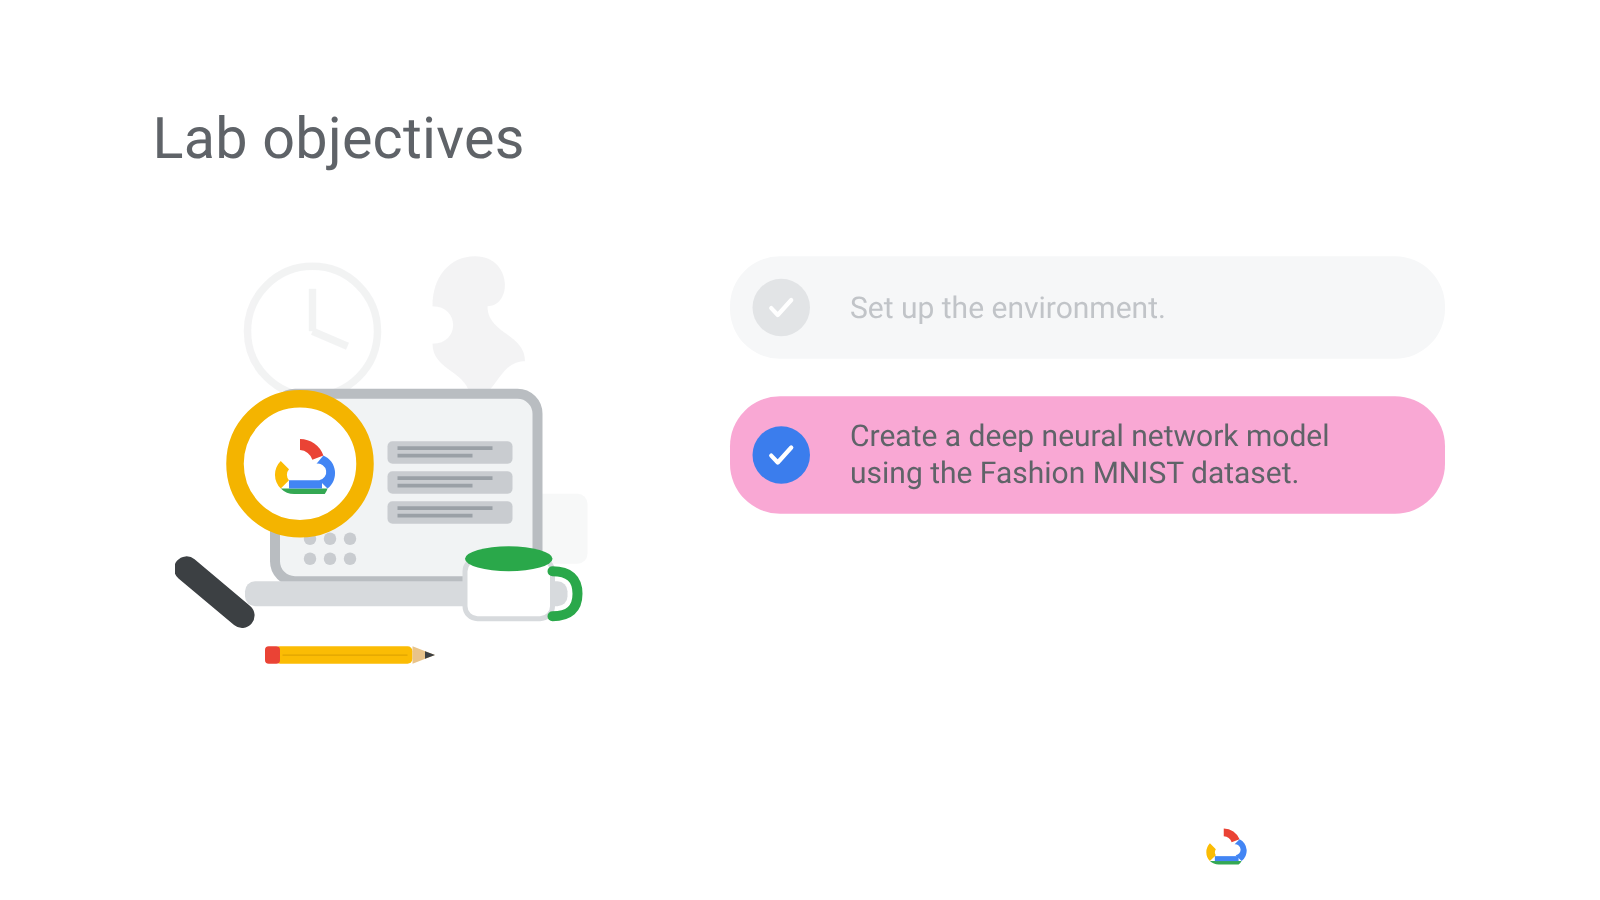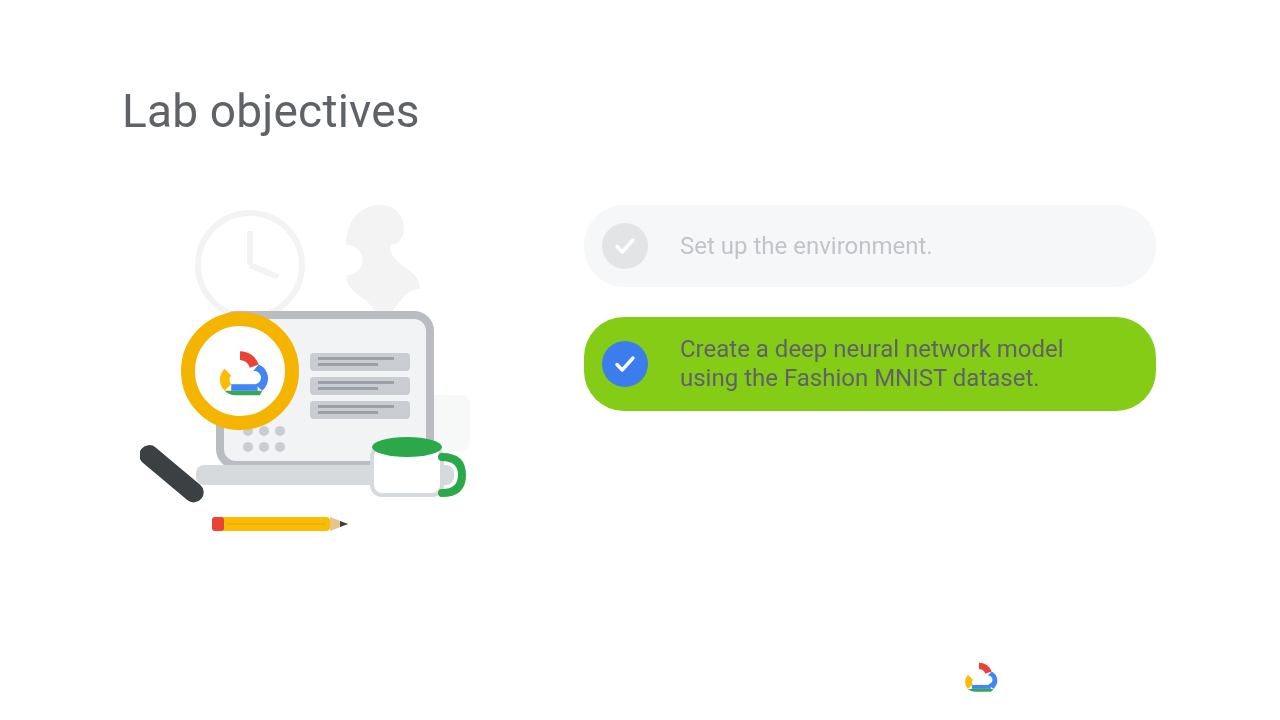--- a/index.html
+++ b/index.html
@@ -44,21 +44,21 @@
     padding: 18px 34px 18px 18px;
     border-radius: 40px;
     font-size: 24px;
     line-height: 1.2;
   }
   .objective.inactive {
     background: #f6f7f8;
     color: #c1c4c8;
   }
   .objective.active {
-    background: #84cc16;
+    background: #f9a8d4;
     color: #5f6368;
   }
   .check {
     flex: 0 0 46px;
     width: 46px;
     height: 46px;
     border-radius: 50%;
     display: flex;
     align-items: center;
     justify-content: center;

